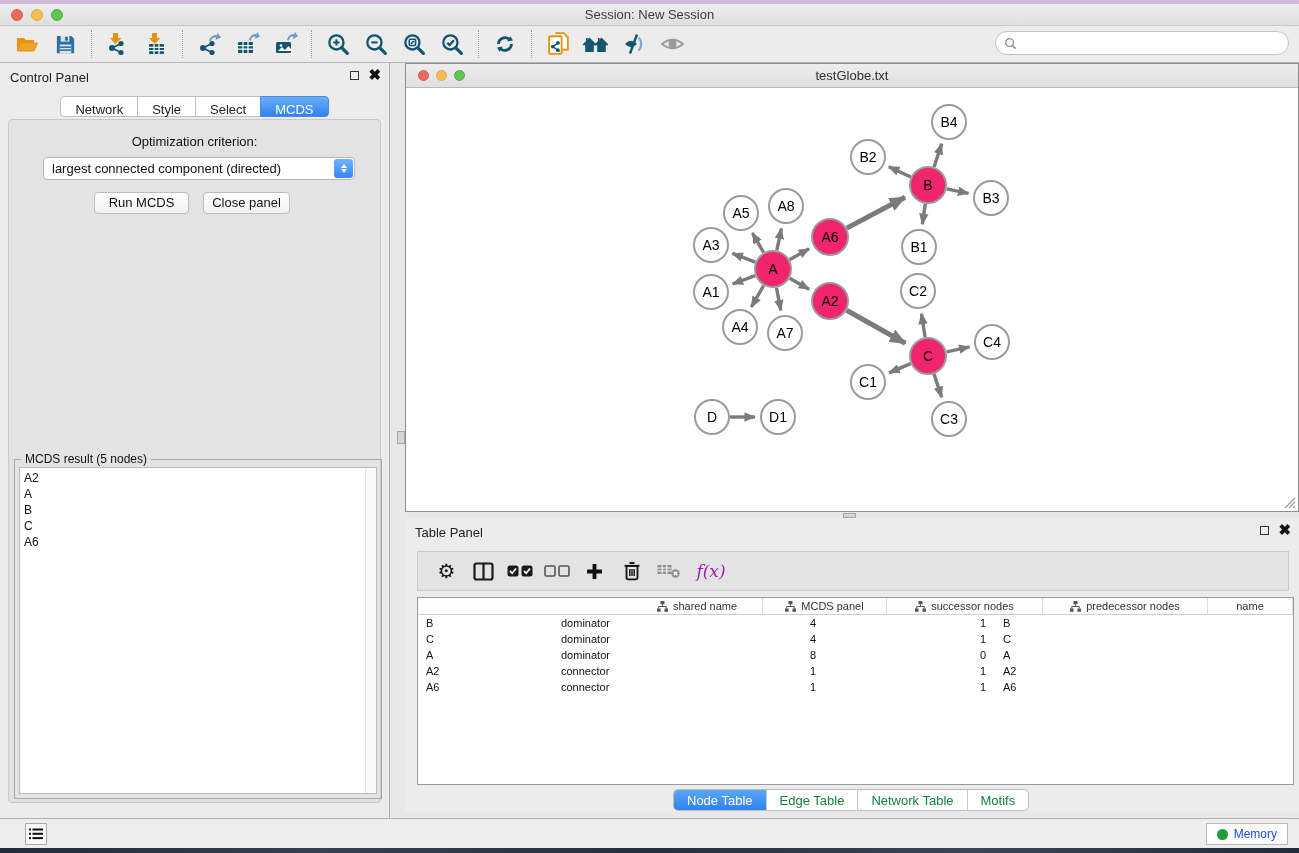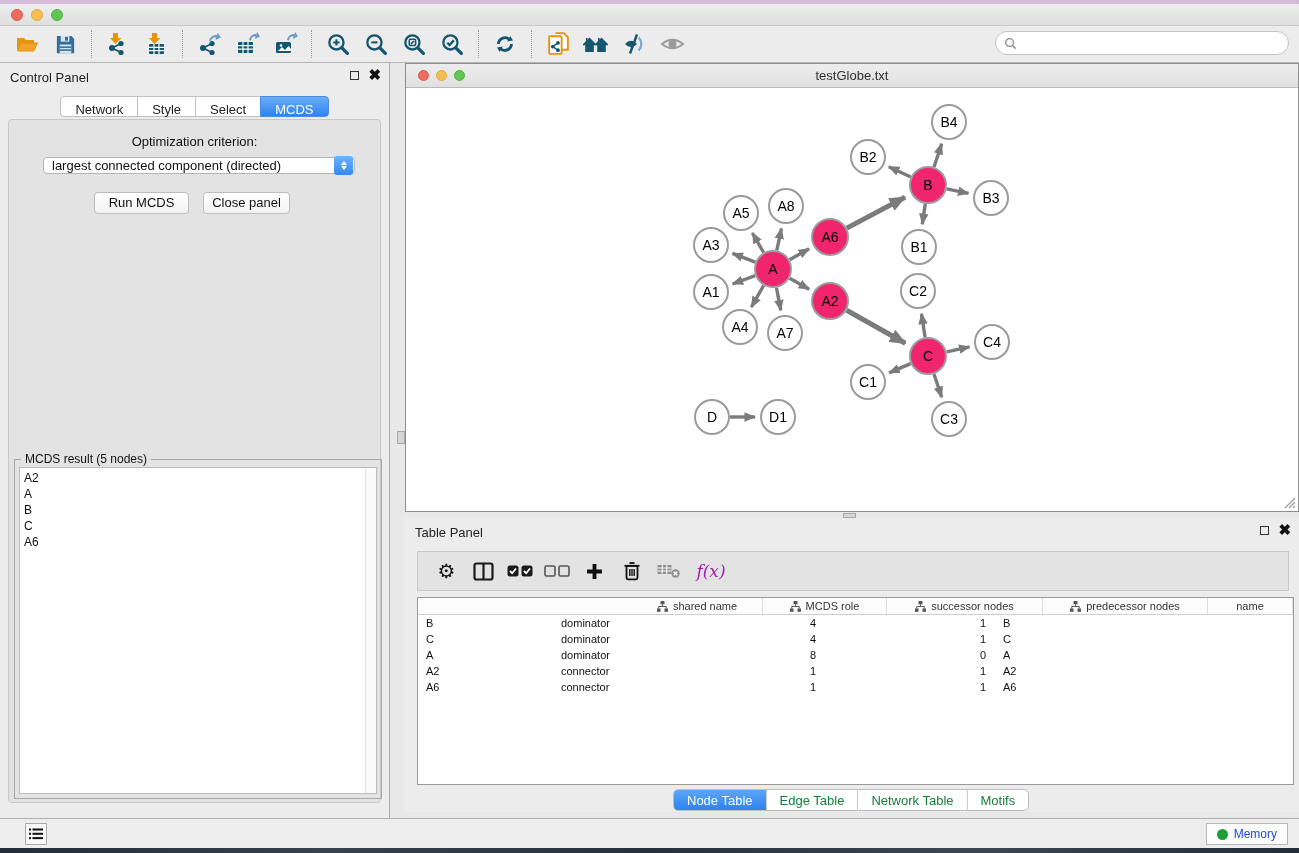--- a/index.html
+++ b/index.html
@@ -39,21 +39,21 @@
   .cp-tabs { position:absolute; left:0; top:33px; width:100%; display:flex; justify-content:center; }
   .cp-tab { height:21px; line-height:19px; padding:3px 14px; font-size:13px; background:#fff;
     border:1px solid #bfbfbf; margin-left:-1px; color:#222; }
   .cp-tab:first-child { border-radius:4px 0 0 4px; margin-left:0; }
   .cp-tab:last-child { border-radius:0 4px 4px 0; }
   .cp-tab.active { background:linear-gradient(#6aaef8,#2f82f0); color:#fff; border-color:#4a8ae0; }
 
   .cp-content { position:absolute; left:8px; top:56px; width:373px; height:684px;
     background:#e3e3e3; border:1px solid #c8c8c8; border-radius:4px; }
   .opt-label { position:absolute; left:0; right:0; top:14px; text-align:center; font-size:13px; color:#111; }
-  .dropdown { position:absolute; left:34px; top:37px; width:312px; height:17px; background:#fff;
+  .dropdown { position:absolute; left:34px; top:37px; width:312px; height:23px; background:#fff;
     border:1px solid #b5b5b5; border-radius:4px; display:flex; align-items:center; font-size:13px; }
   .dropdown .dval { flex:1; padding-left:8px; color:#111; white-space:nowrap; overflow:hidden; }
   .stepper { width:19px; height:19px; margin-right:1px; border-radius:3px;
     background:linear-gradient(#6fb3f9,#3787f3); display:flex; flex-direction:column;
     align-items:center; justify-content:center; gap:1px; }
   .stepper .tri { width:0; height:0; border-left:3.5px solid transparent; border-right:3.5px solid transparent; }
   .tri.up { border-bottom:4px solid #fff; }
   .tri.down { border-top:4px solid #fff; }
   .cp-btn { position:absolute; top:72px; height:22px; background:linear-gradient(#ffffff,#f2f2f2);
     border:1px solid #bdbdbd; border-radius:4px; font-size:13px; text-align:center; line-height:20px; color:#111; }
@@ -117,20 +117,21 @@
     background:linear-gradient(90deg,#222c38,#35414f,#26303d,#3a4654,#222c38); }
 </style>
 </head>
 <body>
 
 <div class="screen">
 
   <div class="desktop-strip"></div>
 
   <div class="titlebar">
+    <div class="title-text">Session: New Session</div>
     <div class="traffic">
       <span class="light red"></span>
       <span class="light yellow"></span>
       <span class="light green"></span>
     </div>
   </div>
 
   <div class="toolbar">
     <div class="tbtn">
       <svg width="24" height="24" viewBox="0 0 24 24">
@@ -514,21 +515,21 @@
             </svg>
             <span>shared name</span>
           </div>
           <div class="hcell c1">
             <svg width="11" height="11" viewBox="0 0 10 10">
               <rect x="3.2" y="0" width="3.6" height="3" fill="#555"></rect>
               <rect x="0" y="6.8" width="3.2" height="3" fill="#555"></rect>
               <rect x="6.8" y="6.8" width="3.2" height="3" fill="#555"></rect>
               <path d="M5 3 v2 M1.6 6.8 V5 h6.8 v1.8" stroke="#555" stroke-width="0.9" fill="none"></path>
             </svg>
-            <span>MCDS role</span>
+            <span>MCDS panel</span>
           </div>
           <div class="hcell c2">
             <svg width="11" height="11" viewBox="0 0 10 10">
               <rect x="3.2" y="0" width="3.6" height="3" fill="#555"></rect>
               <rect x="0" y="6.8" width="3.2" height="3" fill="#555"></rect>
               <rect x="6.8" y="6.8" width="3.2" height="3" fill="#555"></rect>
               <path d="M5 3 v2 M1.6 6.8 V5 h6.8 v1.8" stroke="#555" stroke-width="0.9" fill="none"></path>
             </svg>
             <span>successor nodes</span>
           </div>

